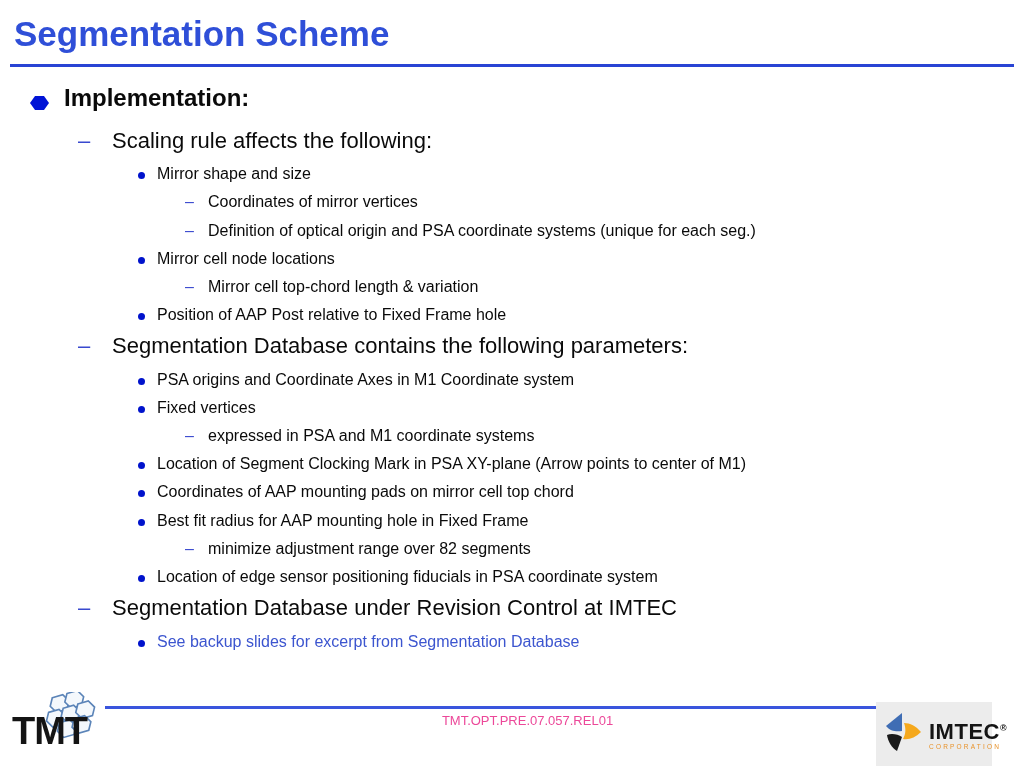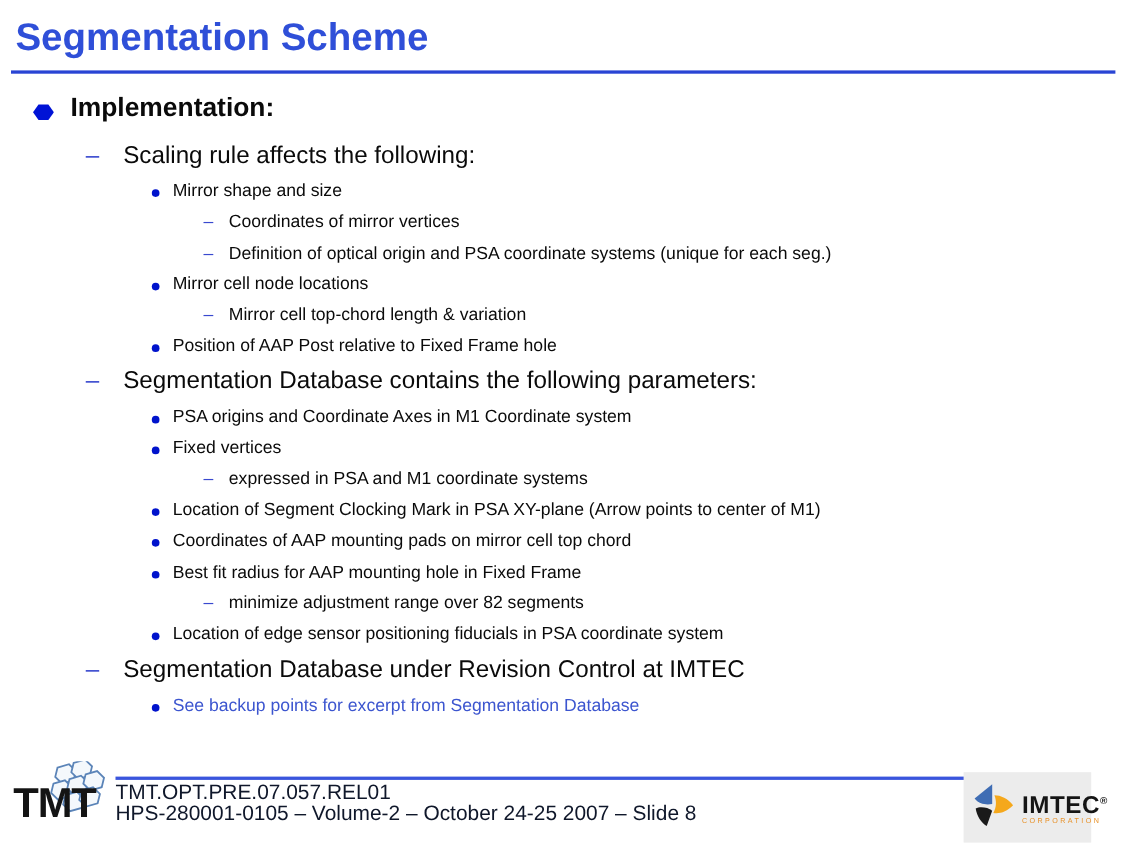--- a/index.html
+++ b/index.html
@@ -25,22 +25,22 @@
   .l3{font-size:16px;margin:0 0 9px 185px;}
   .dash{color:#3949cf;flex:none;}
   .l1 .dash{width:34px;}
   .l3 .dash{width:23px;}
   .dot{flex:none;width:7px;height:7px;border-radius:50%;background:#0013cc;margin:8px 12px 0 0;}
   .hexb{flex:none;margin:5px 15px 0 0;}
   .linktxt{color:#3c55cf;cursor:pointer;}
   
   .footer-rule{position:absolute;left:105px;top:706px;width:845px;height:3px;background:#3a55dd;}
   .footer-text{
-    position:absolute;left:105px;top:711px;width:845px;text-align:left;
-    font-size:19px;line-height:19px;color:#0f172a;
+    position:absolute;left:105px;top:711px;width:845px;text-align:center;
+    font-size:13px;line-height:19px;color:#ec4899;
   }
   
   .tmt-logo{position:absolute;left:10px;top:690px;width:120px;height:78px;}
   .tmt-hexes{position:absolute;left:18px;top:2px;}
   .tmt-word{
     position:absolute;left:2px;top:20px;font-size:38px;font-weight:bold;
     color:#141414;letter-spacing:-1px;
   }
   
   .imtec-logo{
@@ -149,30 +149,29 @@
     <span>Location of edge sensor positioning fiducials in PSA coordinate system</span>
   </div>
 
   <div class="row l1">
     <span class="dash">–</span>
     <span>Segmentation Database under Revision Control at IMTEC</span>
   </div>
 
   <div class="row l2">
     <span class="dot"></span>
-    <span class="linktxt">See backup points for excerpt from Segmentation Database</span>
+    <span class="linktxt">See backup slides for excerpt from Segmentation Database</span>
   </div>
 
 </div>
 
 <div class="footer-rule"></div>
 
 <div class="footer-text">
   <div>TMT.OPT.PRE.07.057.REL01</div>
-  <div>HPS-280001-0105 – Volume-2 – October 24-25 2007 – Slide 8</div>
 </div>
 
 <div class="tmt-logo">
   <span class="tmt-hexes">
     <svg width="80" height="50" viewBox="0 0 70 46">
       <defs>
           <path id="hx" d="M4,0 h10 l4,7 l-4,7 h-10 l-4,-7 Z"></path>
         </defs>
       <g transform="rotate(-16 35 23)" stroke="#5b84b8" fill="#f4f8fc" stroke-width="1.5">
         <use href="#hx" x="22" y="2"></use>

